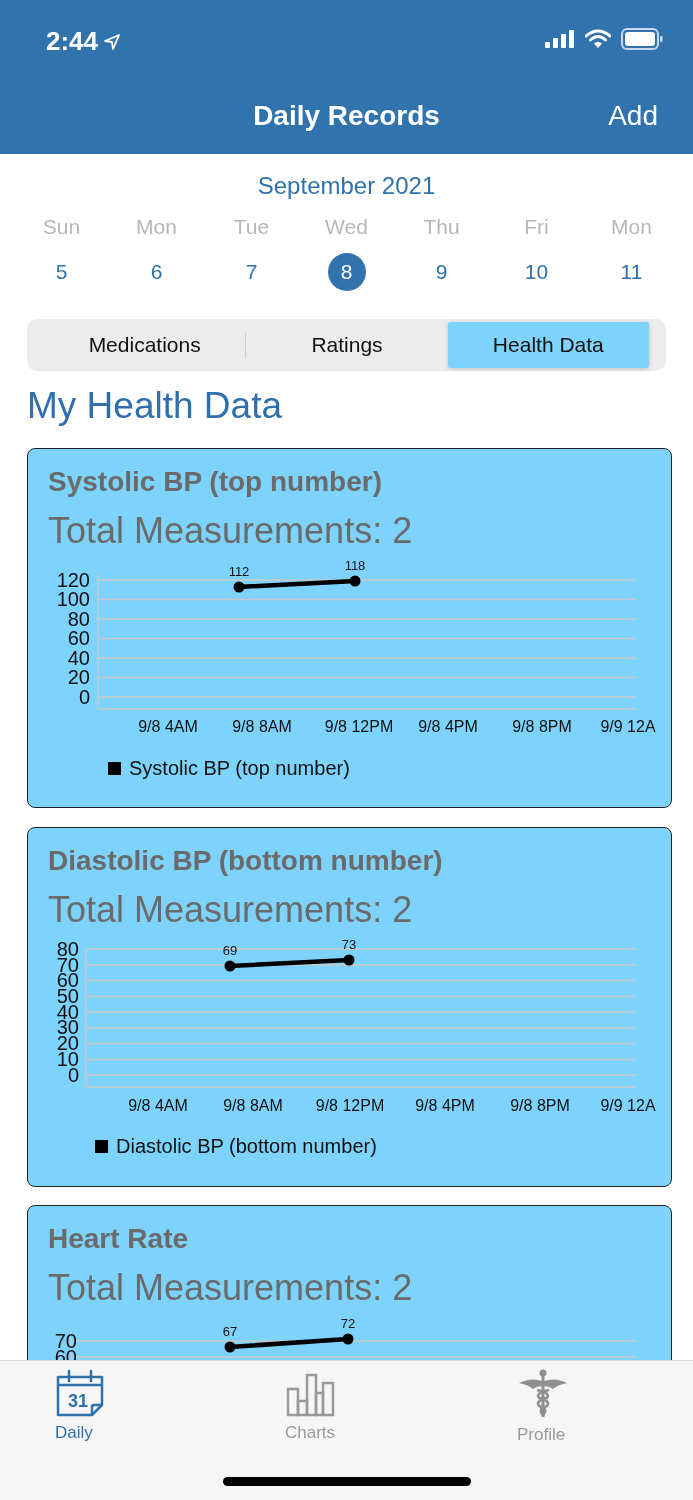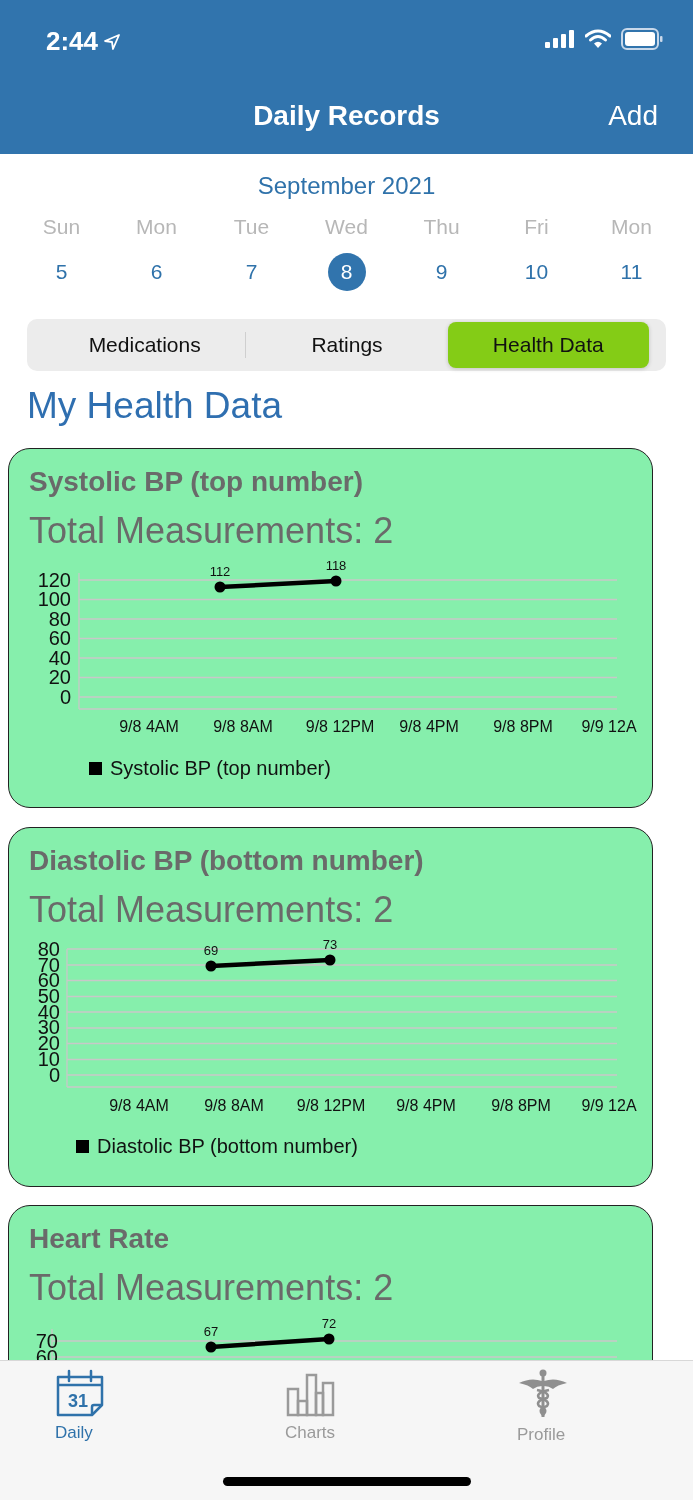--- a/index.html
+++ b/index.html
@@ -14,26 +14,26 @@
 
   .month { position: absolute; left: 0; width: 693px; top: 172px; text-align: center; color: #2f72aa; font-size: 24px; }
   .week { position: absolute; left: 14px; width: 665px; top: 215px; display: flex; }
   .day { flex: 1; text-align: center; cursor: pointer; }
   .day .dname { color: #b7b7b7; font-size: 21px; height: 30px; }
   .day .dnum { margin: 8px auto 0; width: 38px; height: 38px; line-height: 38px; border-radius: 50%; color: #2f72aa; font-size: 21px; }
   .day.selected .dnum { background: #3174ad; color: #fff; }
 
   .segment { position: absolute; left: 27px; top: 319px; width: 639px; height: 52px; background: #ececec; border-radius: 10px; display: flex; align-items: center; padding: 17px; }
   .seg { flex: 1; height: 46px; line-height: 46px; text-align: center; font-size: 21px; color: #111; cursor: pointer; position: relative; }
-  .seg.active { background: #84cc16; border-radius: 8px; box-shadow: 0 1px 4px rgba(0,0,0,0.18); font-weight: 500; }
+  .seg.active { background: #7dd3fc; border-radius: 3px; box-shadow: 0 1px 4px rgba(0,0,0,0.18); font-weight: 500; }
   .seg-divider { width: 1px; height: 26px; background: #cfcfcf; }
 
   .page-title { position: absolute; left: 27px; top: 385px; font-size: 37px; color: #2f6fb0; }
 
-  .card { position: absolute; left: 8px; width: 645px; border: 1.5px solid #222; border-radius: 22px; background: #86efac; overflow: hidden; }
+  .card { position: absolute; left: 27px; width: 645px; border: 1.5px solid #222; border-radius: 8px; background: #7dd3fc; overflow: hidden; }
   .card-title { position: absolute; left: 20px; top: 17px; font-size: 28px; font-weight: 700; color: #6a6a6a; }
   .card-sub { position: absolute; left: 20px; top: 61px; font-size: 36px; color: #6a6a6a; }
   .chart-svg { position: absolute; left: 0; top: 0; }
   .legend { position: absolute; display: flex; align-items: center; gap: 8px; font-size: 20px; color: #111; }
   .legend-swatch { width: 13px; height: 13px; background: #000; }
 
   .tabbar { position: absolute; left: 0; top: 1360px; width: 693px; height: 140px; background: #f6f6f6; border-top: 1px solid #d8d8d8; }
   .tab { position: absolute; top: 8px; width: 120px; cursor: pointer; }
   .tab .tlabel { font-size: 17px; margin-top: 2px; }
   .home-ind { position: absolute; left: 223px; top: 1477px; width: 248px; height: 9px; background: #000; border-radius: 5px; }

